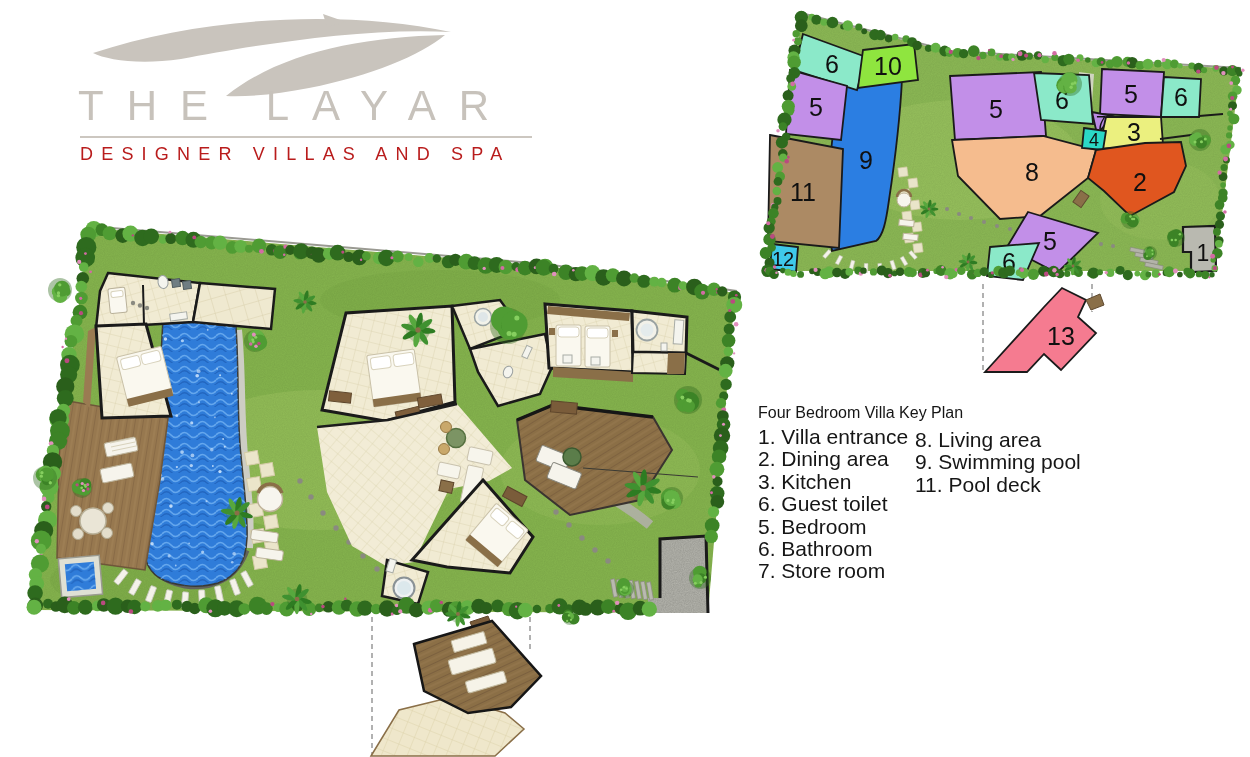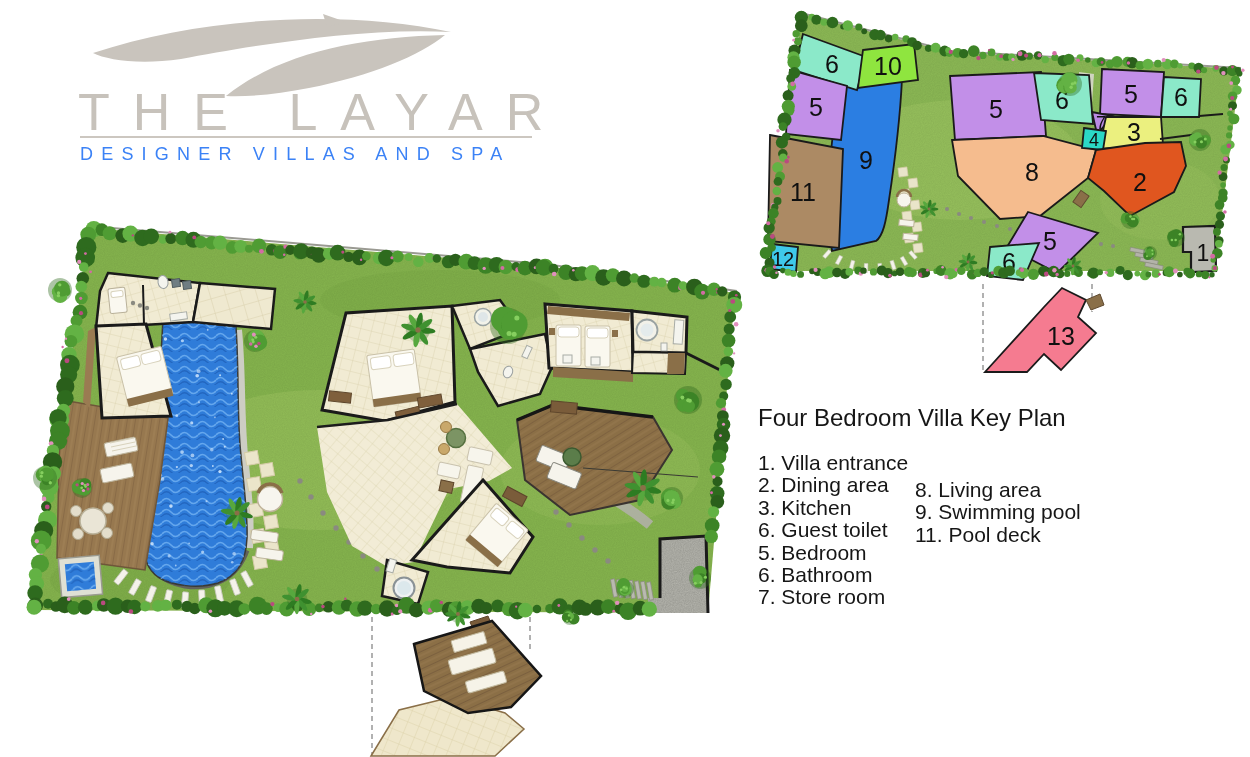--- a/index.html
+++ b/index.html
@@ -4,30 +4,30 @@
 <style>
   html,body{margin:0;padding:0;background:#fff;}
   .page{position:relative;width:1250px;height:757px;background:#fff;overflow:hidden;
         font-family:"Liberation Sans",sans-serif;}
   svg{display:block;}
   .plan-svg{position:absolute;left:0;top:0;}
   
   .logo{position:absolute;left:78px;top:6px;width:470px;height:168px;}
   .logo .sail{position:absolute;left:8px;top:0;}
   .brand-name{position:absolute;left:0;top:76px;width:465px;white-space:nowrap;
-      font-size:52px;letter-spacing:23px;color:#c7c2bb;font-weight:400;}
+      font-size:42px;letter-spacing:23px;color:#c7c2bb;font-weight:400;}
   .brand-rule{position:absolute;left:2px;top:130px;width:452px;height:2px;background:#ccc7c0;}
   .brand-tagline{position:absolute;left:2px;top:138px;white-space:nowrap;
-      font-size:18px;letter-spacing:8.2px;color:#3b82f6;}
+      font-size:18px;letter-spacing:8.2px;color:#b91c1c;}
   
   .legend{position:absolute;left:758px;top:404px;color:#161616;}
-  .legend-title{font-size:24px;margin-bottom:20px;}
+  .legend-title{font-size:16px;margin-bottom:4px;}
   .legend-cols{display:flex;}
   .legend-col{width:157px;font-size:21px;line-height:22.4px;}
-  .legend-col.c2{width:175px;padding-top:3px;margin-top:24px;}
+  .legend-col.c2{width:175px;padding-top:3px;}
   
   .knum{font-family:"Liberation Sans",sans-serif;fill:#101010;text-anchor:middle;}
 </style>
 </head>
 <body>
 <div class="page">
 
 <div class="logo">
   <svg class="sail" width="460" height="95" viewBox="85 5 460 95">
     <path d="M92,52 C200,16 340,8 450,31 C360,26 250,45 180,58 C138,64 106,59 92,52 Z" fill="#c9c4bd"></path>

